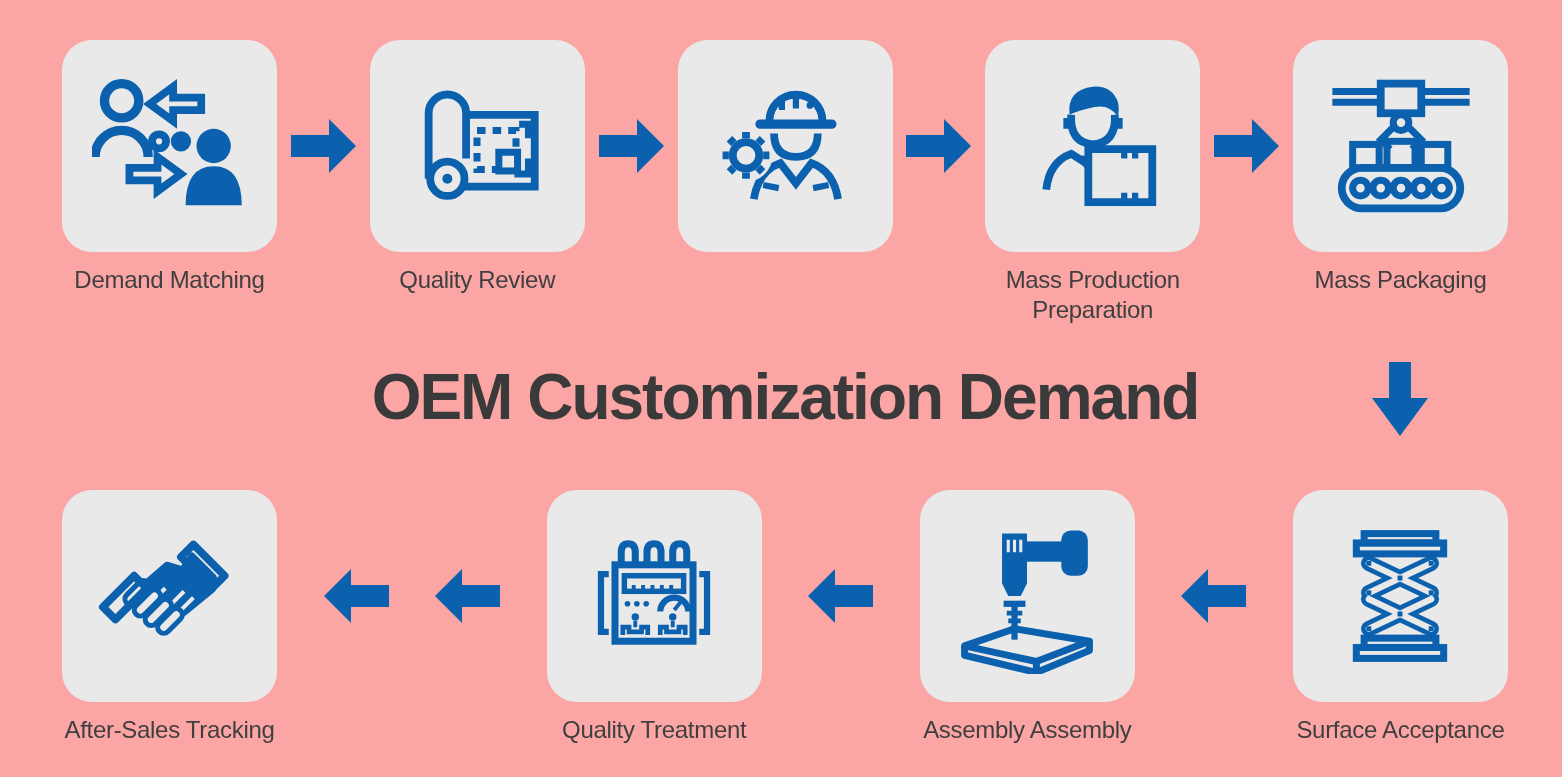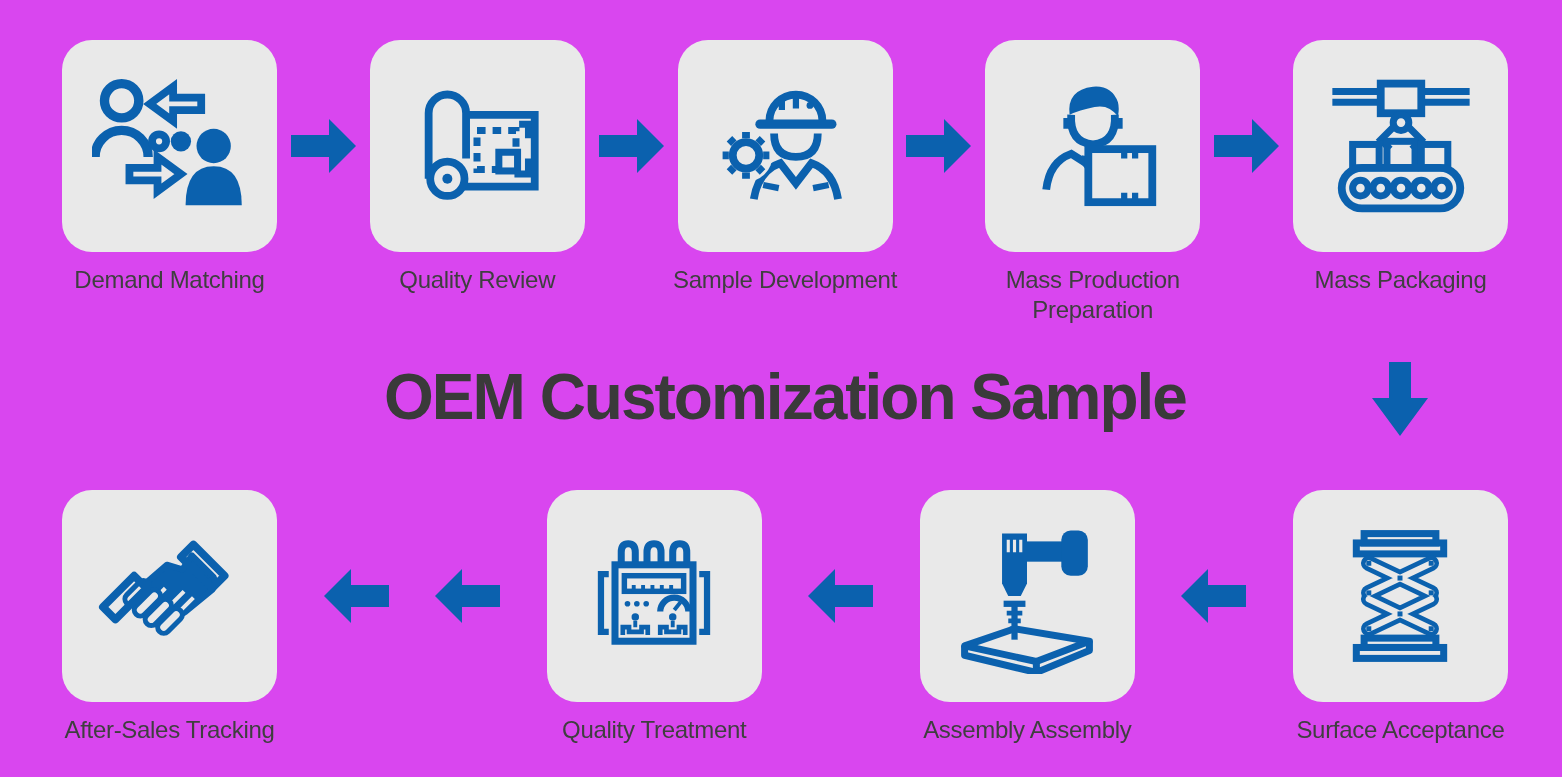--- a/index.html
+++ b/index.html
@@ -1,19 +1,19 @@
 <!DOCTYPE html>
 <html><head>
 <meta charset="utf-8">
 <style>
   html,body{margin:0;padding:0;background:#ffffff;}
   .canvas{
     position:relative;
     width:1562px;height:777px;
-    background:#d946ef;
+    background:#fca5a5;
     font-family:"Liberation Sans", sans-serif;
     overflow:hidden;
   }
   .row{
     position:absolute;left:62px;width:1446px;
     display:flex;justify-content:space-between;
   }
   .row-top{top:40px;}
   .row-bottom{top:490px;gap:36px;}
   .step{
@@ -108,21 +108,20 @@
             <circle cx="25" cy="56" r="8.5"></circle>
             <path d="M25,41 V45 M25,67 V71 M10,56 H14 M36,56 H40 M14.4,45.4 L17.2,48.2 M32.8,63.8 L35.6,66.6 M35.6,45.4 L32.8,48.2 M17.2,63.8 L14.4,66.6"></path>
             <path d="M40,34 A17,17 0 0 1 74,34"></path>
             <path d="M57,18 V26 M48,21 V27" stroke-width="4"></path>
             <path d="M34,36 H80" stroke-width="6" stroke-linecap="round"></path>
             <path d="M43,42 Q43,57 57,57 Q71,57 71,42"></path>
           </g>
           <circle cx="66" cy="24" r="2.2" fill="#0b61ae"></circle>
         </svg>
       </div>
-      <div class="step-label">Sample Development</div>
     </div>
 
     <svg class="harrow" viewBox="0 0 65 54">
       <polygon points="0,16 38,16 38,0 65,27 38,54 38,38 0,38" fill="#0b61ae"></polygon>
     </svg>
 
     <div class="step">
       <div class="box">
         <svg viewBox="0 0 100 100">
           <path d="M35,30 Q33,14 50,12 Q62,11 66,22 Q67,26 66,31 Q60,23 51,25 Q41,27 35,30 Z" fill="#0b61ae"></path>
@@ -161,21 +160,21 @@
             <circle cx="63" cy="77" r="5" stroke-width="4.5"></circle>
             <circle cx="76" cy="77" r="5" stroke-width="4.5"></circle>
           </g>
         </svg>
       </div>
       <div class="step-label">Mass Packaging</div>
     </div>
   </div>
 
   <div class="middle">
-    <div class="page-title">OEM Customization Sample</div>
+    <div class="page-title">OEM Customization Demand</div>
     <svg class="down-arrow" viewBox="0 0 56 74">
       <polygon points="17,0 39,0 39,36 56,36 28,74 0,36 17,36" fill="#0b61ae"></polygon>
     </svg>
   </div>
 
   <div class="row row-bottom">
 
     <div class="step">
       <div class="box">
         <svg viewBox="0 0 100 100">

